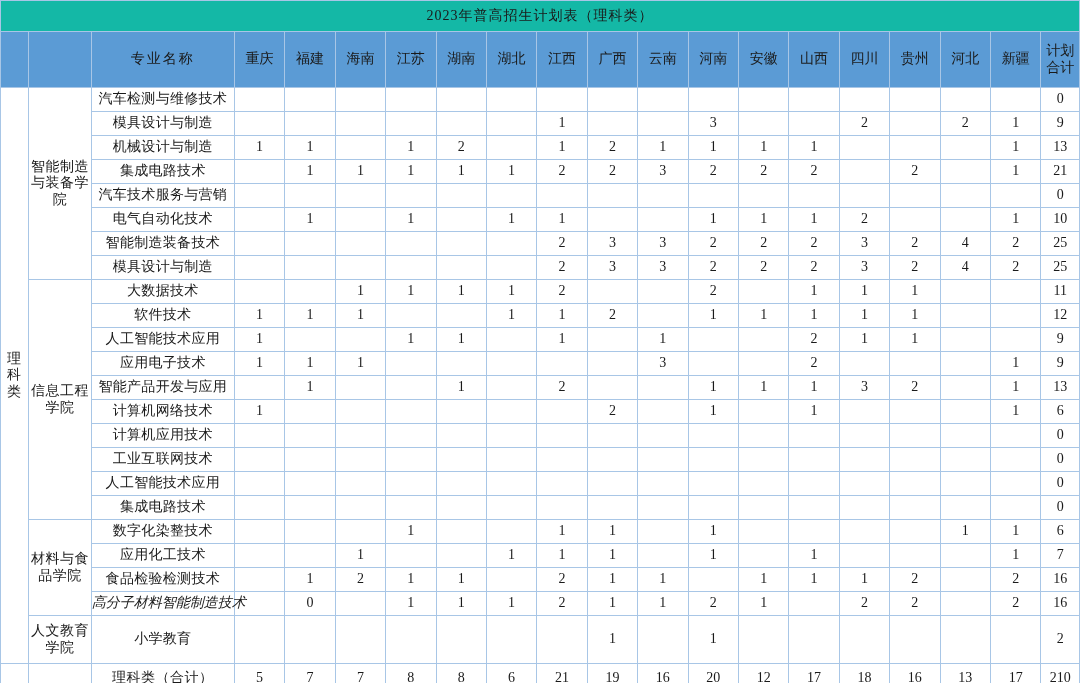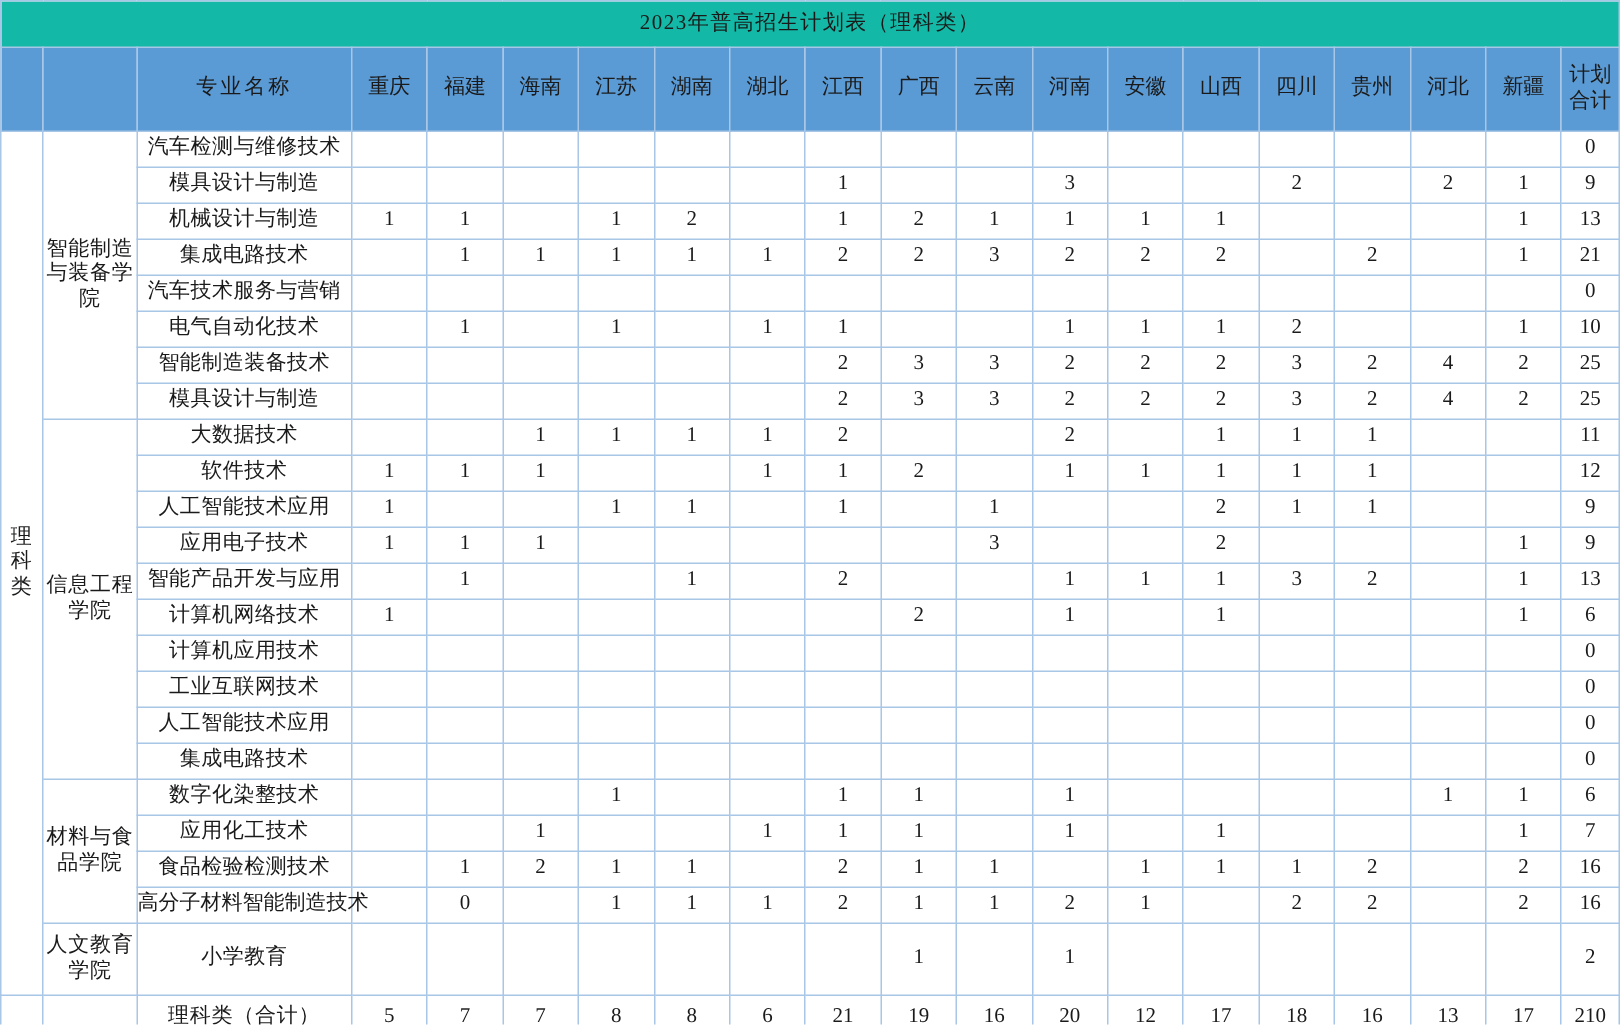--- a/index.html
+++ b/index.html
@@ -82,20 +82,21 @@
     padding: 0 4px;
   }
   .major-cell {
     font-size: 14.5px;
     letter-spacing: 0.3px;
     white-space: nowrap;
   }
   .major-cell.tight {
     font-size: 13px;
     letter-spacing: 0;
+    font-style: italic;
   }
   .num-cell {
     font-size: 14px;
     color: #222222;
   }
   .total-row td {
     font-size: 14px;
   }
   .total-row .major-cell {
     letter-spacing: 0.5px;

